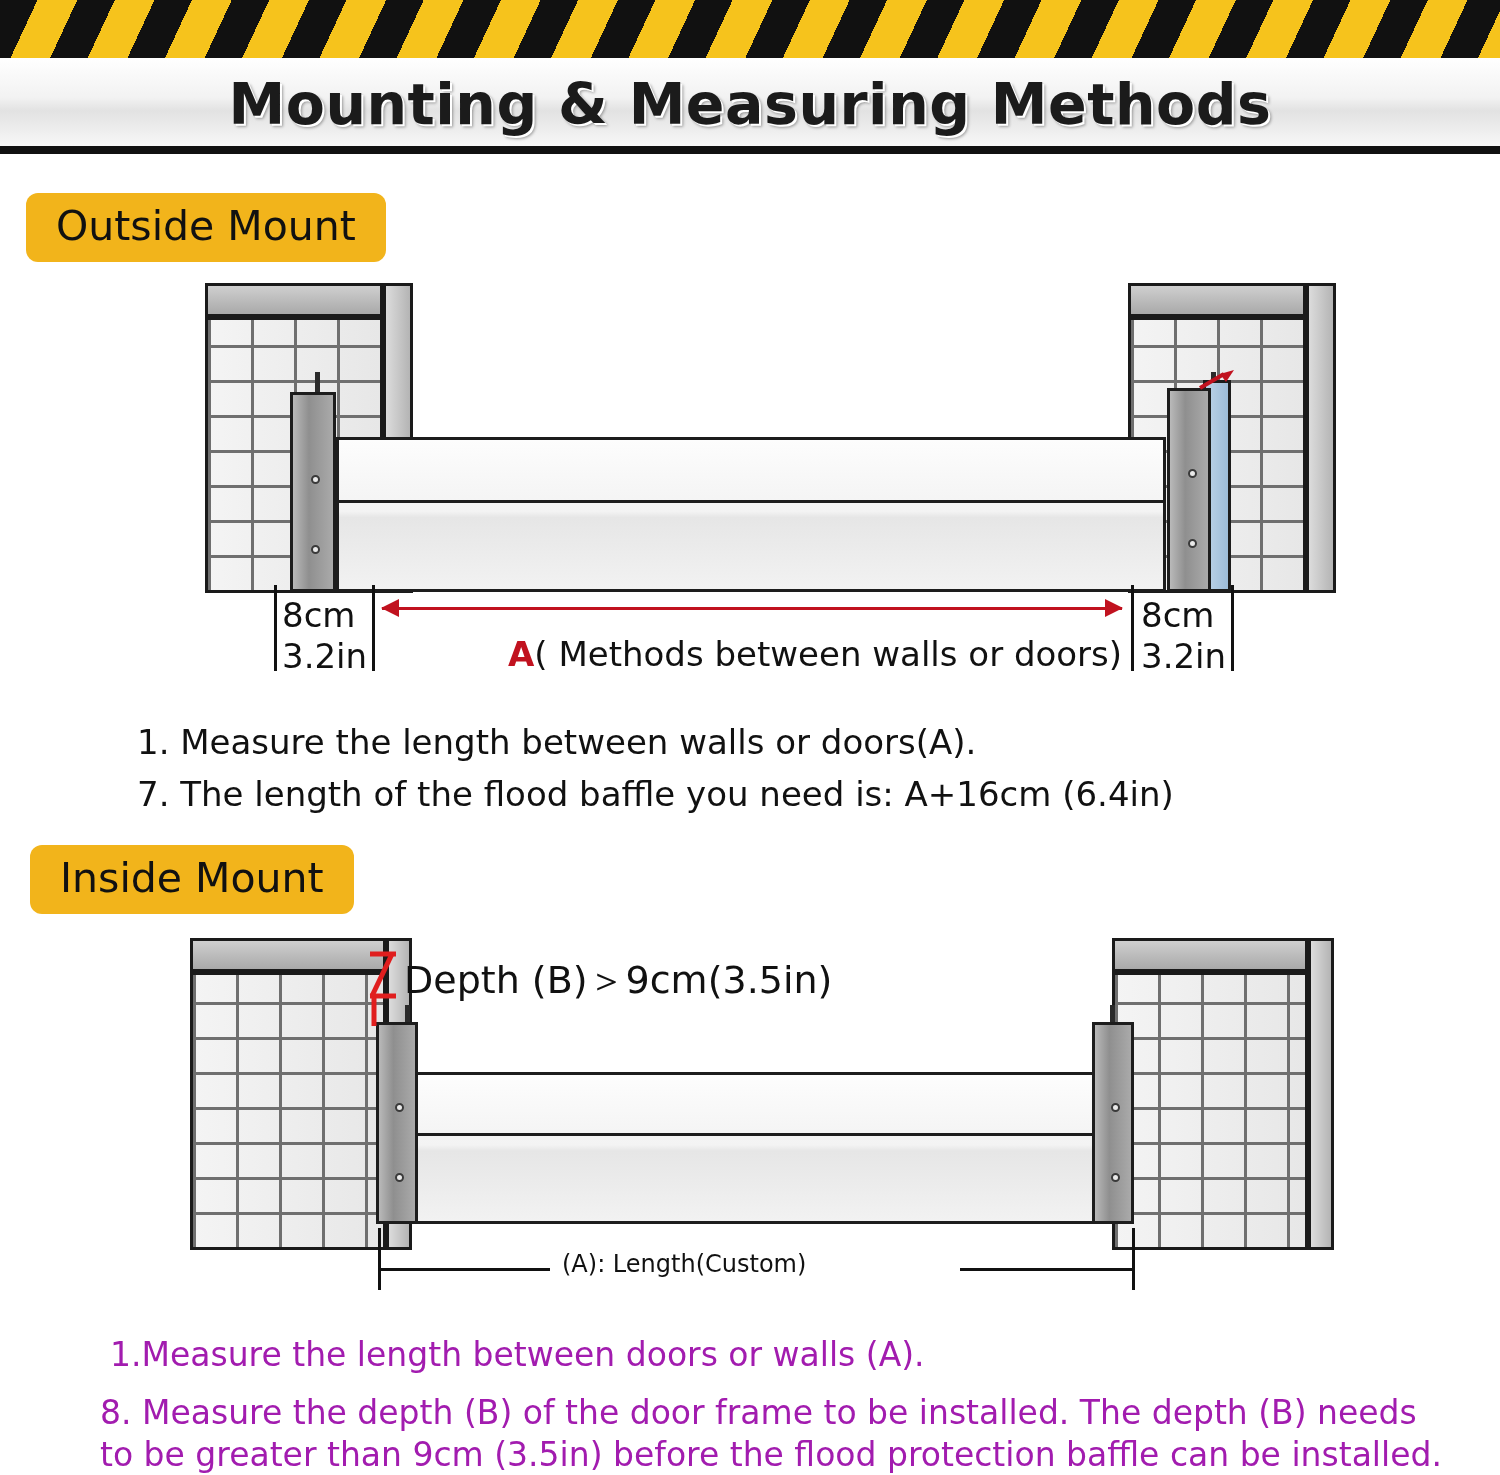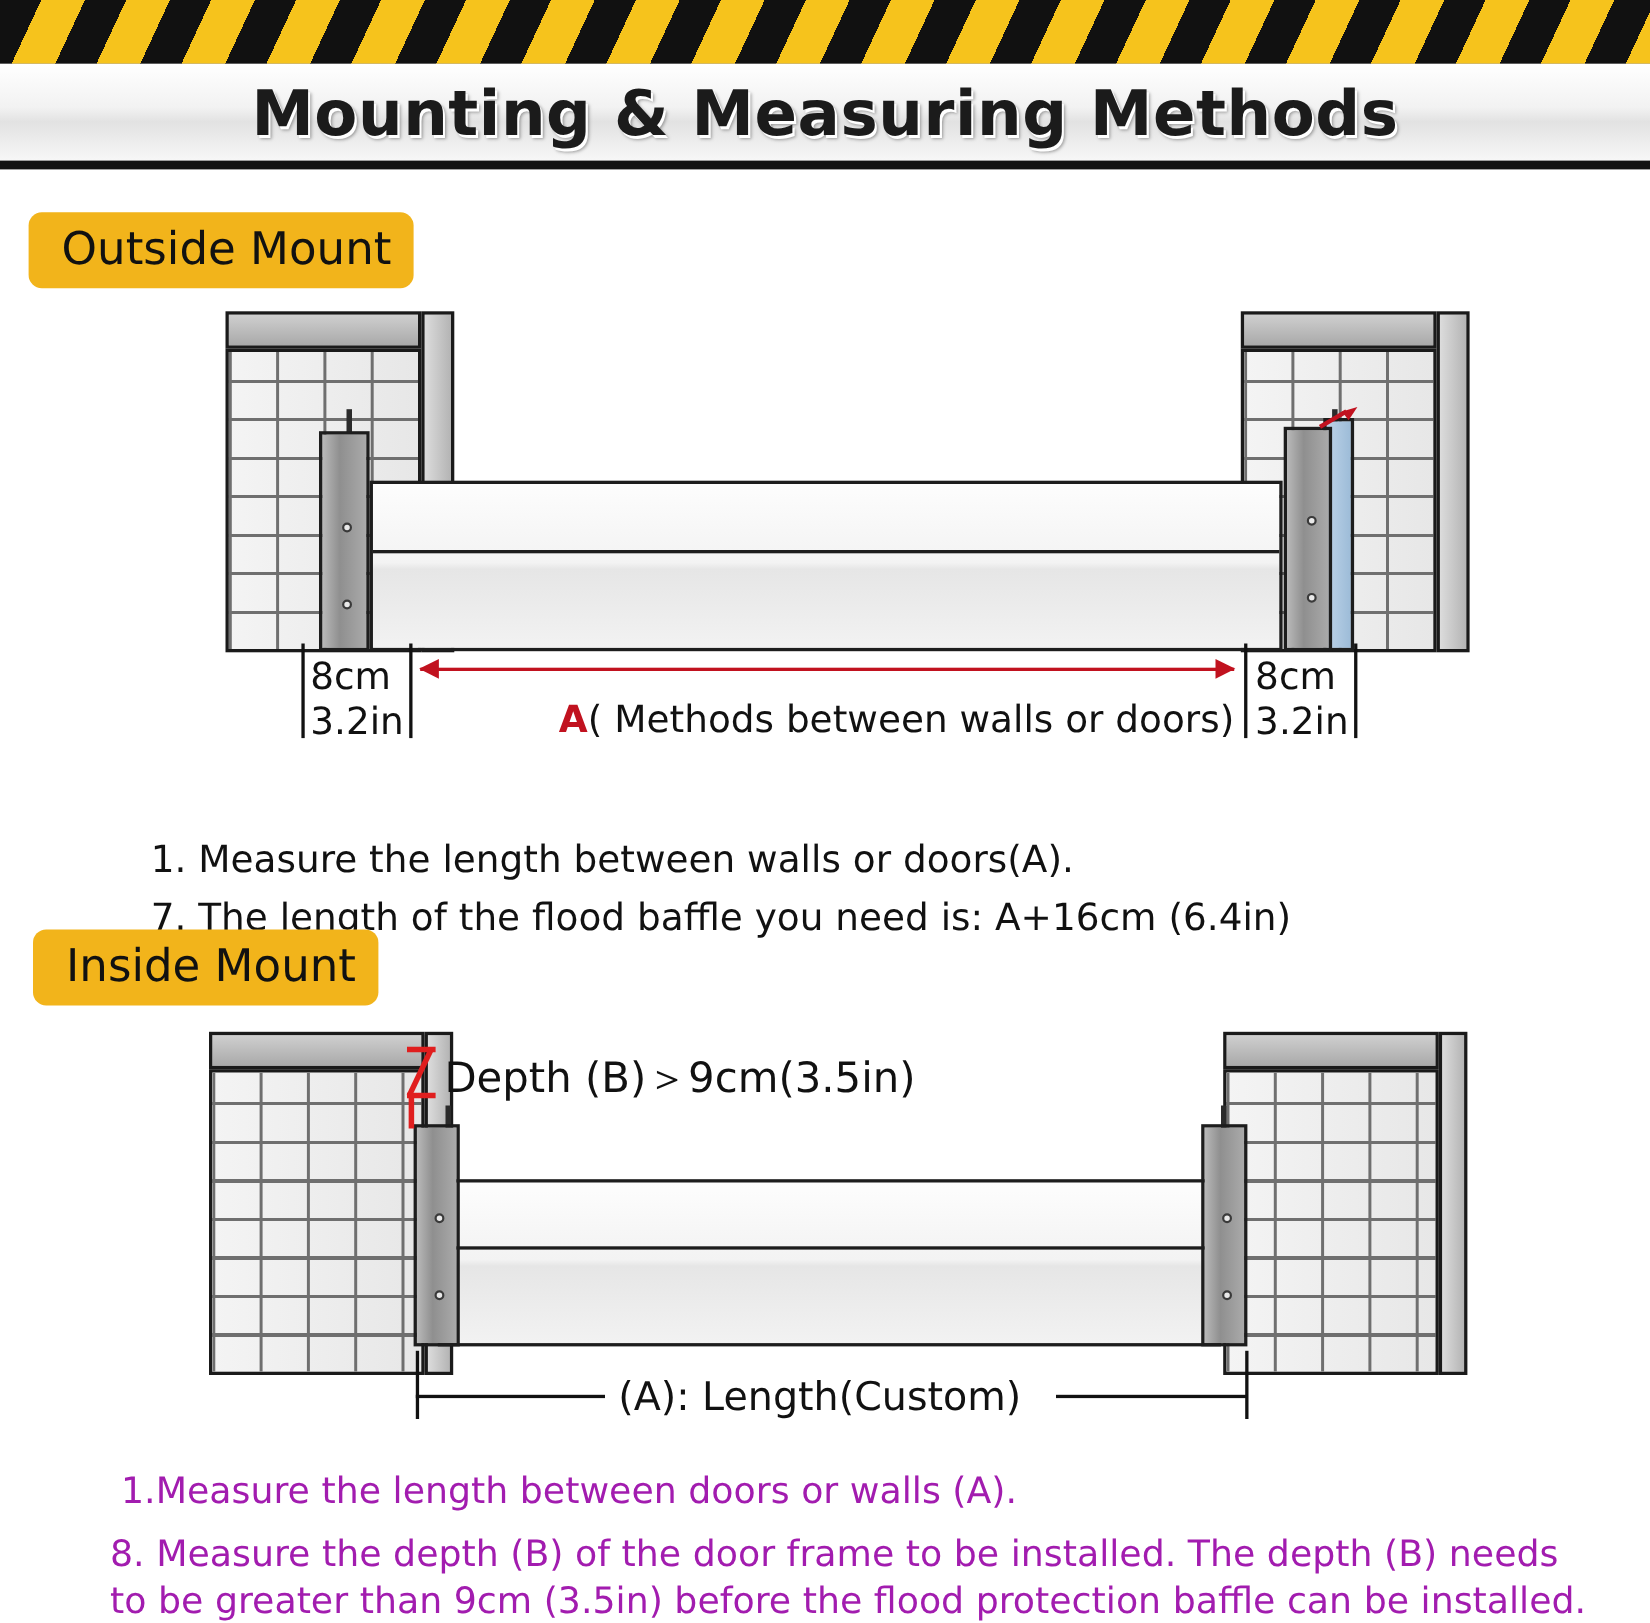--- a/index.html
+++ b/index.html
@@ -53,21 +53,21 @@
     font-family: "DejaVu Sans", sans-serif;
   }
 
   
   .section-label {
     position: absolute;
     background: #f2b41b;
     border-radius: 12px;
     color: #111;
     font-size: 41px;
-    padding: 9px 20px 12px 30px;
+    padding: 9px 30px 12px 30px;
     font-family: "DejaVu Sans", sans-serif;
   }
   #label-outside { left: 26px; top: 193px; }
   #label-inside  { left: 30px; top: 845px; text-align: center; }
 
   
   .wall {
     position: absolute;
     background:
       
@@ -188,21 +188,20 @@
     color: #c1121f;
     font-weight: bold;
   }
 
   .caption {
     position: absolute;
     font-size: 34px;
     color: #111;
     font-family: "DejaVu Sans", sans-serif;
     white-space: nowrap;
-    margin-top: 40px;
   }
 
   .depth-note {
     position: absolute;
     font-size: 38px;
     color: #111;
     font-family: "DejaVu Sans", sans-serif;
     white-space: nowrap;
   }
 
@@ -327,19 +326,19 @@
     <path d="M12 46 L12 76" stroke="#e01e1e" stroke-width="5" fill="none"></path>
   </svg>
 </div>
 
 <div class="depth-note" style="left:404px; top:955px;">Depth (B)＞9cm(3.5in)</div>
 
 <div class="tick" style="left:378px; top:1228px; height:62px;"></div>
 <div class="tick" style="left:1132px; top:1228px; height:62px;"></div>
 <div class="plain-line" style="left:378px; top:1268px; width:172px;"></div>
 <div class="plain-line" style="left:960px; top:1268px; width:174px;"></div>
-<div class="dim-text" style="left:562px; top:1250px; font-size:36px;">(A): Length(Custom)</div>
+<div class="dim-text" style="left:562px; top:1250px; font-size:24px;">(A): Length(Custom)</div>
 
 <div class="bottom-text" style="left:110px; top:1333px;">1.Measure the length between doors or walls (A).</div>
 <div class="bottom-text" style="left:100px; top:1391px;">
   <span>8. Measure the depth (B) of the door frame to be installed. The depth (B) needs</span>
 </div>
 <div class="bottom-text" style="left:100px; top:1433px;">to be greater than 9cm (3.5in) before the flood protection baffle can be installed.</div>
 
 </body></html>

